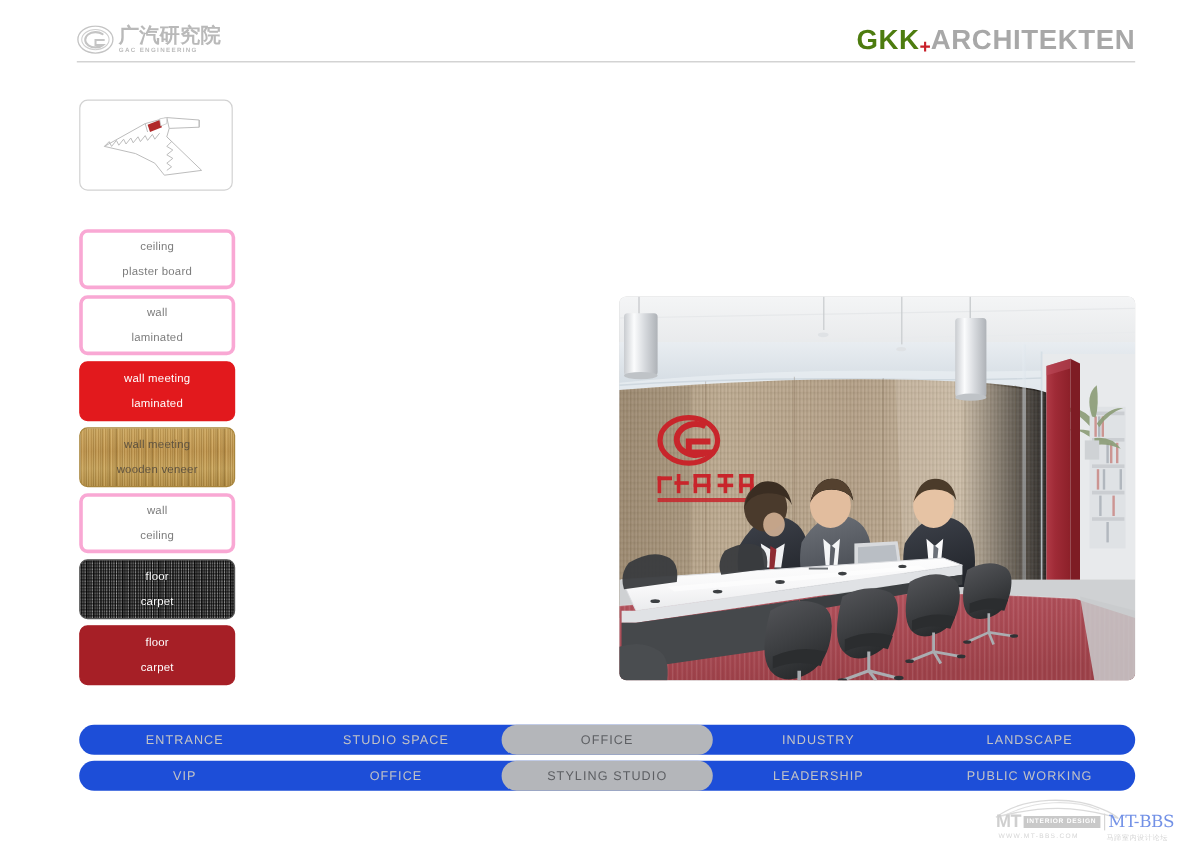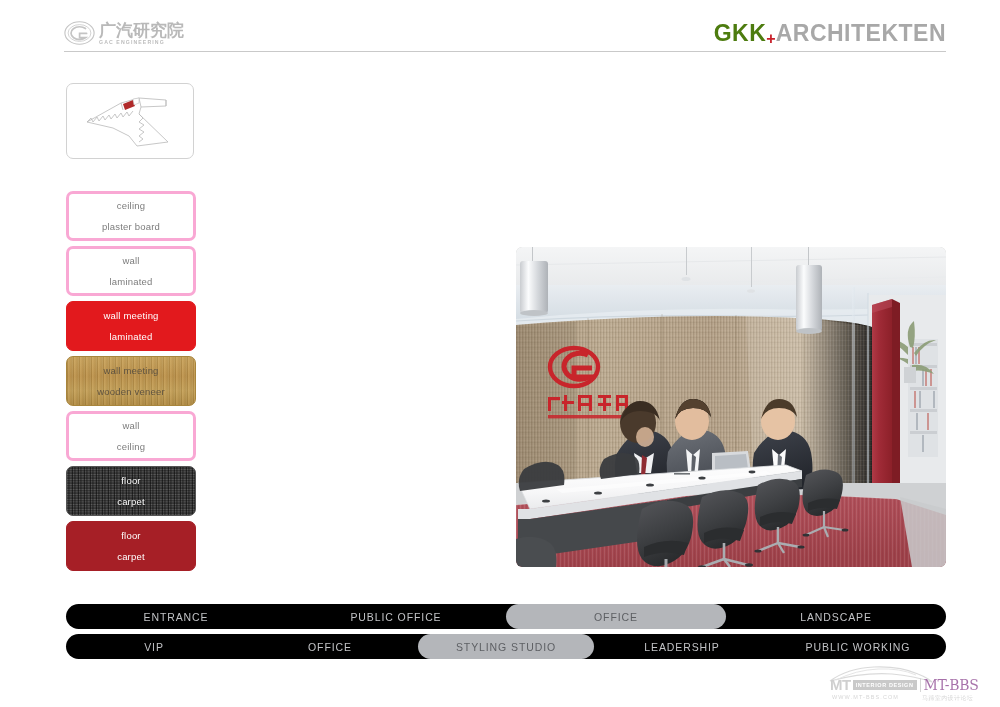--- a/index.html
+++ b/index.html
@@ -202,21 +202,21 @@
     background: #d8d8d8;
   }
   #render-frame svg { display: block; }
 
   
   .navbar {
     position: absolute;
     left: 66px;
     width: 880px;
     height: 25px;
-    background: #000000;
+    background: #1d4ed8;
     border-radius: 12.5px;
     display: flex;
     align-items: stretch;
   }
   #navbar-primary { top: 604px; }
   #navbar-secondary { top: 634px; justify-content: center; }
 
   .nav-item {
     flex: 1 1 0;
     display: flex;
@@ -268,21 +268,21 @@
     line-height: 6px;
   }
   #wm-bar {
     width: 1px;
     height: 14px;
     background: #bdbdbd;
     margin: 0 3px;
   }
   #wm-bbs {
     font-size: 14px;
-    color: #701a75;
+    color: #1d4ed8;
     letter-spacing: -0.3px;
     font-family: "DejaVu Serif", serif;
   }
   #wm-url {
     position: absolute;
     left: 6px; top: 30px;
     font-size: 5.5px;
     letter-spacing: 1.1px;
     color: #bcbcbc;
     white-space: nowrap;
@@ -692,22 +692,23 @@
 
       <path d="M0 292 q20 -6 34 4 q8 6 6 24 L0 320 Z" fill="#4a4d50"></path>
 
       <rect x="0" y="0" width="430" height="320" fill="none"></rect>
     </g>
   </svg>
 </div>
 
 <div class="navbar" id="navbar-primary">
   <div class="nav-item">ENTRANCE</div>
-  <div class="nav-item">PUBLIC OFFICE</div>
+  <div class="nav-item">STUDIO SPACE</div>
   <div class="nav-item active">OFFICE</div>
+  <div class="nav-item">INDUSTRY</div>
   <div class="nav-item">LANDSCAPE</div>
 </div>
 
 <div class="navbar" id="navbar-secondary">
   <div class="nav-item">VIP</div>
   <div class="nav-item">OFFICE</div>
   <div class="nav-item active">STYLING STUDIO</div>
   <div class="nav-item">LEADERSHIP</div>
   <div class="nav-item">PUBLIC WORKING</div>
 </div>

